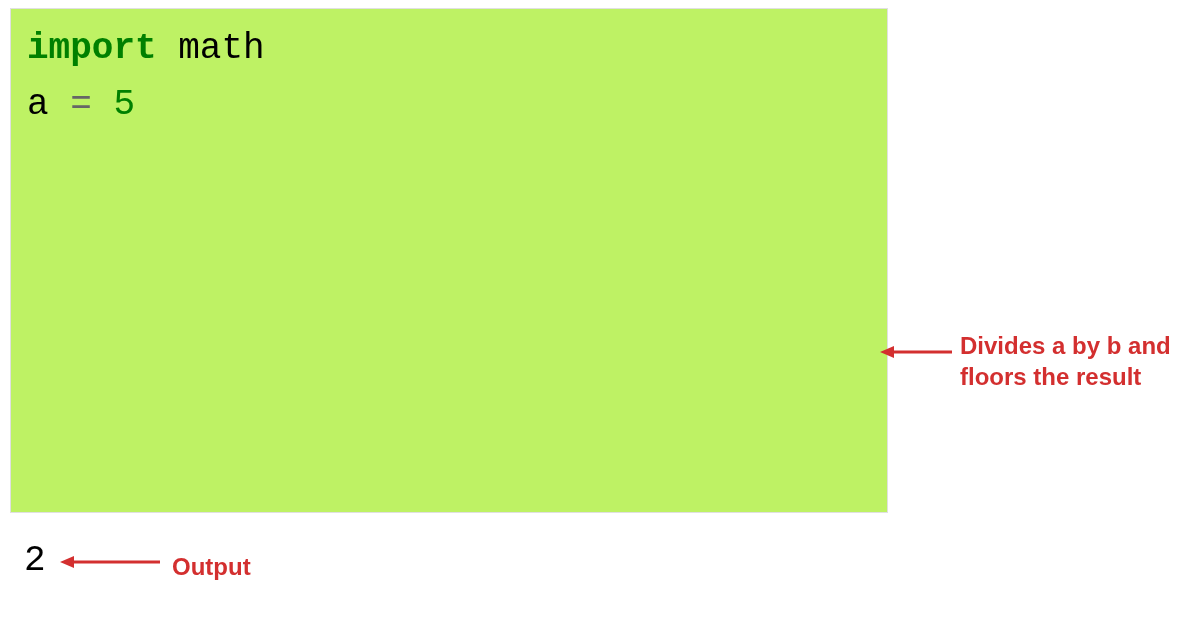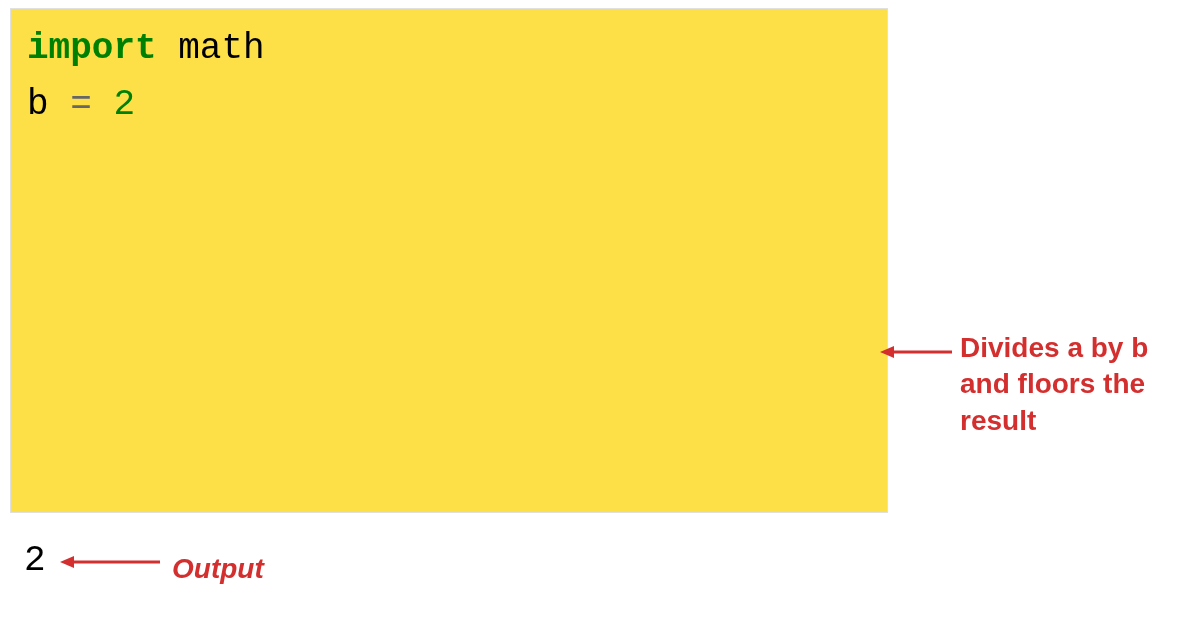--- a/index.html
+++ b/index.html
@@ -13,21 +13,21 @@
       background: white;
       font-family: Arial, sans-serif;
       position: relative;
     }
     .code-block {
       position: absolute;
       left: 10px;
       top: 8px;
       width: 878px;
       height: 505px;
-      background: #fde047;
+      background: #bef264;
       border: 1px solid #e0e0e0;
       padding: 12px 16px;
       font-family: 'Consolas', 'Monaco', 'Courier New', monospace;
       font-size: 36px;
       line-height: 1.55;
     }
     .code-line {
       white-space: pre;
     }
     .kw-green-bold {
@@ -49,32 +49,31 @@
       top: 540px;
       font-family: 'Consolas', 'Monaco', 'Courier New', monospace;
       font-size: 36px;
       color: #000000;
     }
     .annotation {
       position: absolute;
       color: #d32f2f;
       font-family: Arial, sans-serif;
       font-weight: bold;
-      font-size: 28px;
+      font-size: 24px;
       line-height: 1.3;
     }
     .annotation-1 {
       left: 960px;
       top: 330px;
       width: 220px;
     }
     .annotation-2 {
       left: 172px;
       top: 551px;
-      font-style: italic;
     }
     .arrow {
       position: absolute;
       pointer-events: none;
     }
     .arrow-1 {
       left: 880px;
       top: 345px;
       width: 72px;
       height: 14px;
@@ -88,21 +87,21 @@
     .arrow svg {
       display: block;
     }
   </style>
 </head>
 <body>
 
 <div class="code-block">
   <div class="code-line"><span class="kw-green-bold">import</span><span class="tok-black"> math</span></div>
   <div class="code-line"></div>
-  <div class="code-line"><span class="tok-black">b </span><span class="tok-grey">=</span><span class="tok-green"> 2</span></div>
+  <div class="code-line"><span class="tok-black">a </span><span class="tok-grey">=</span><span class="tok-green"> 5</span></div>
   <div class="code-line"></div>
   <div class="code-line"></div>
 </div>
 
 <div class="output-line">2</div>
 
 <div class="annotation annotation-1">Divides a by b and floors the result</div>
 <div class="annotation annotation-2">Output</div>
 
 <div class="arrow arrow-1">

